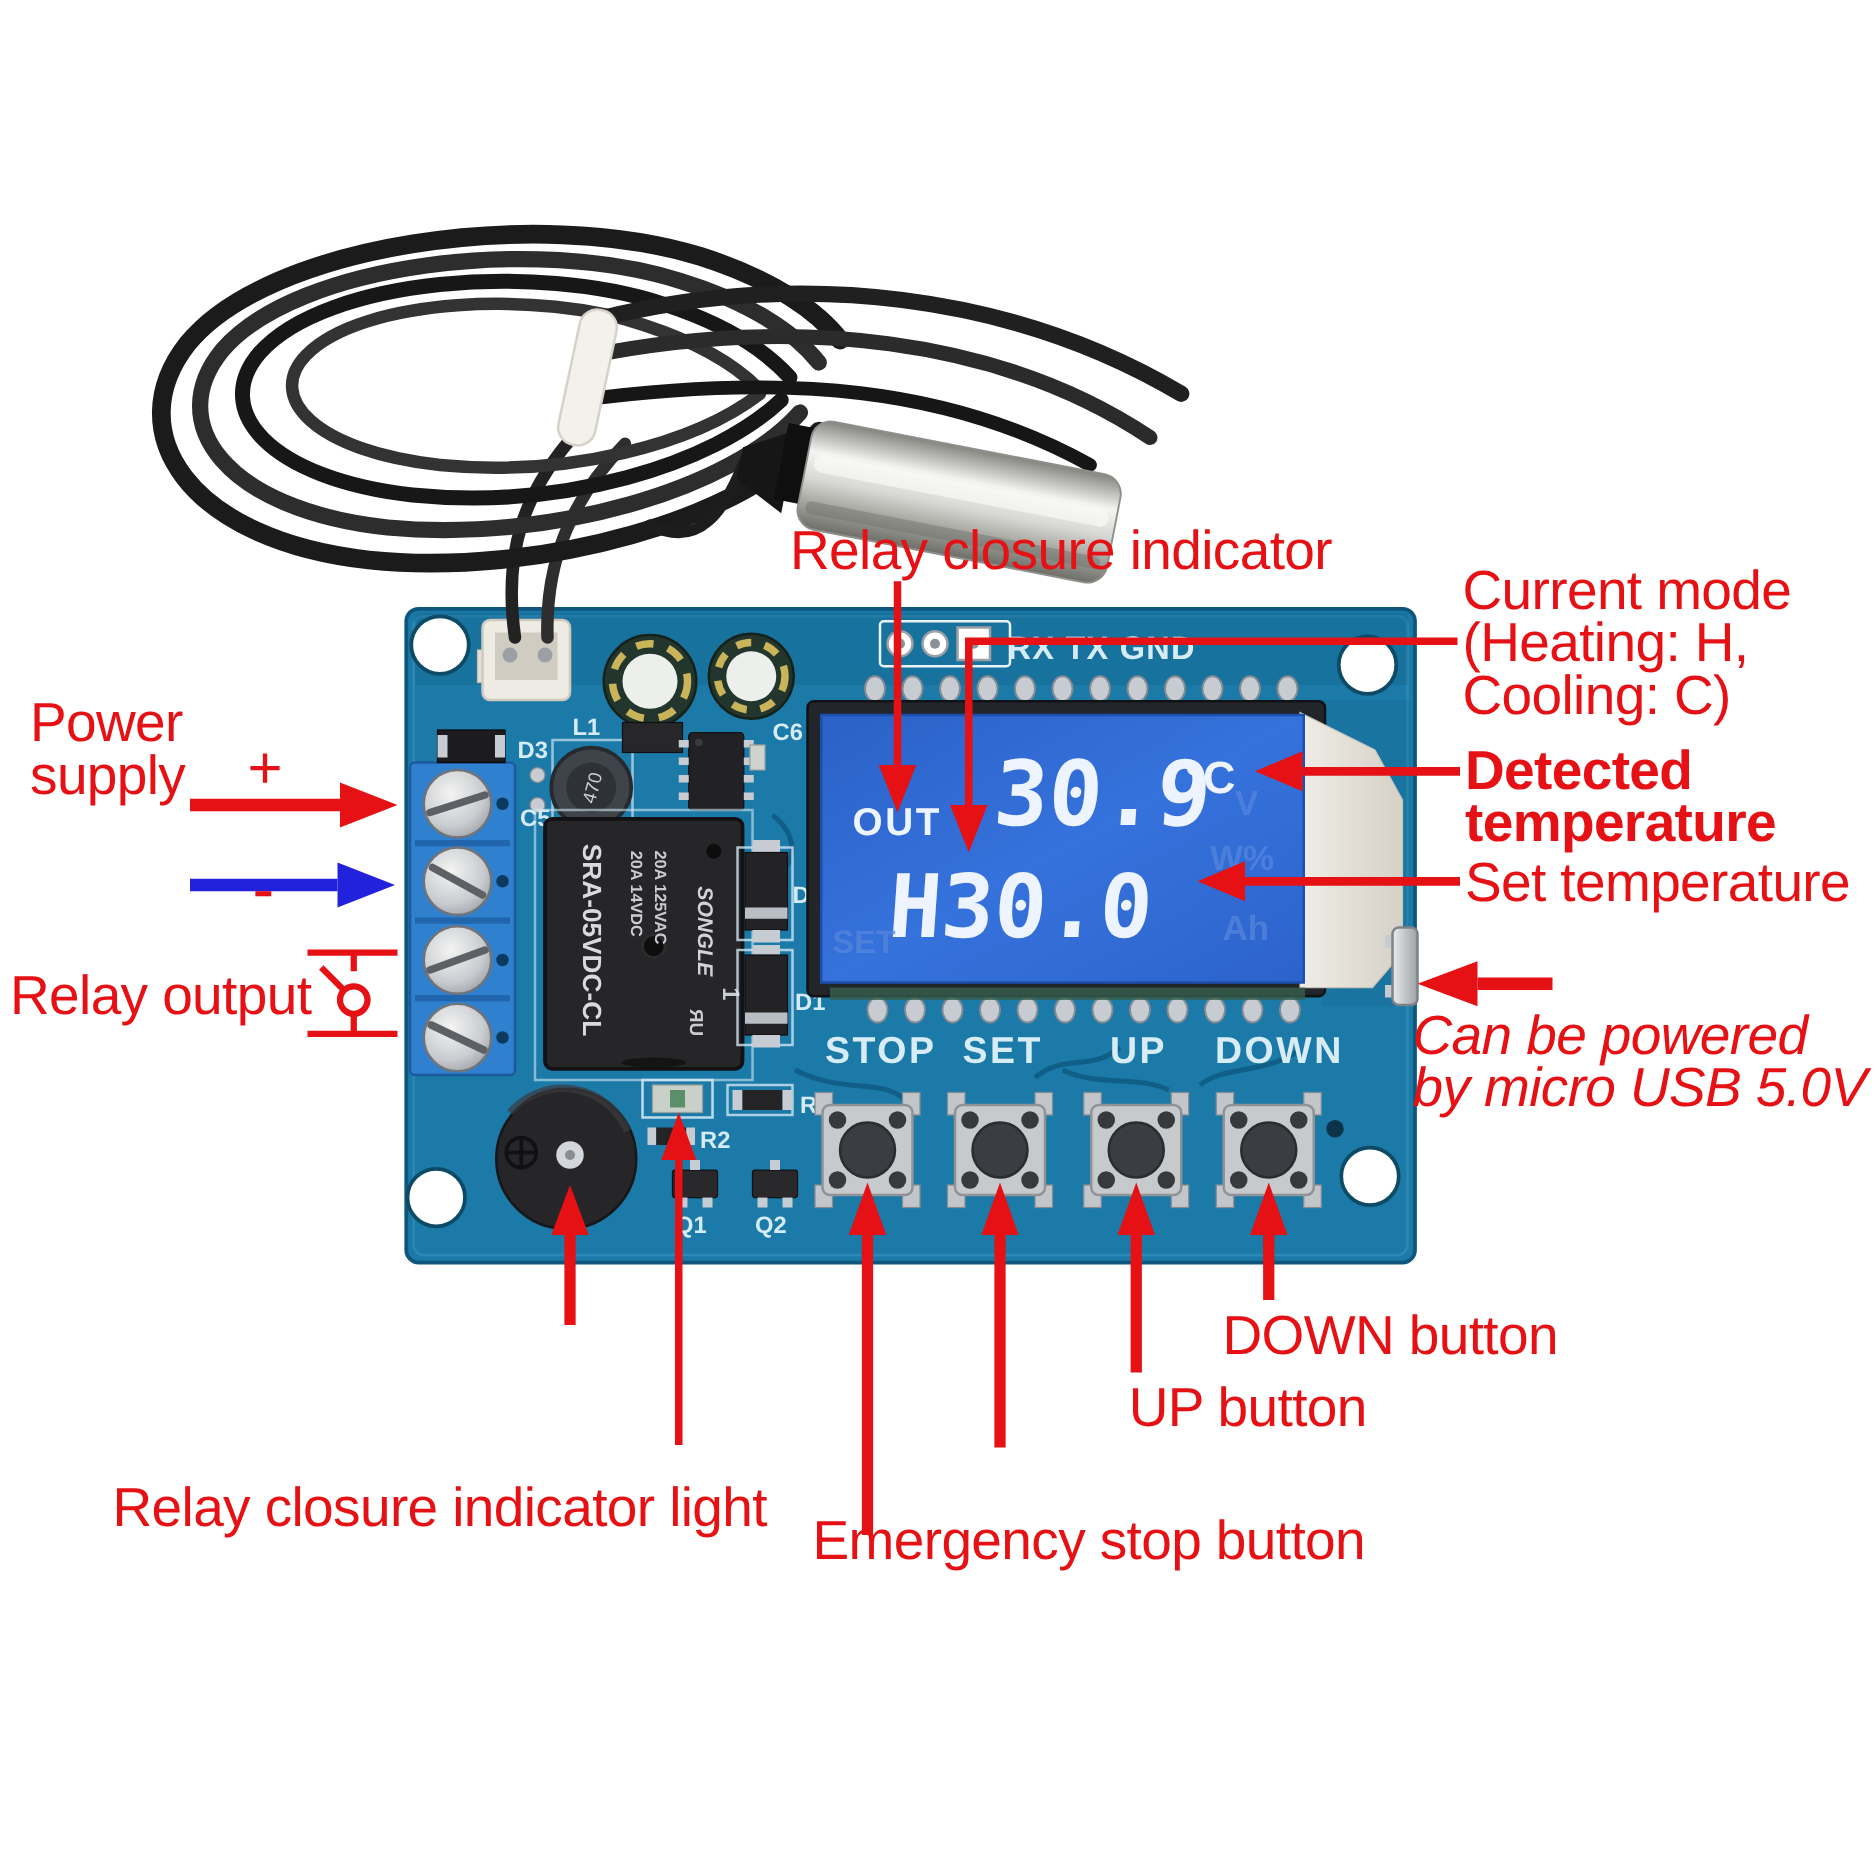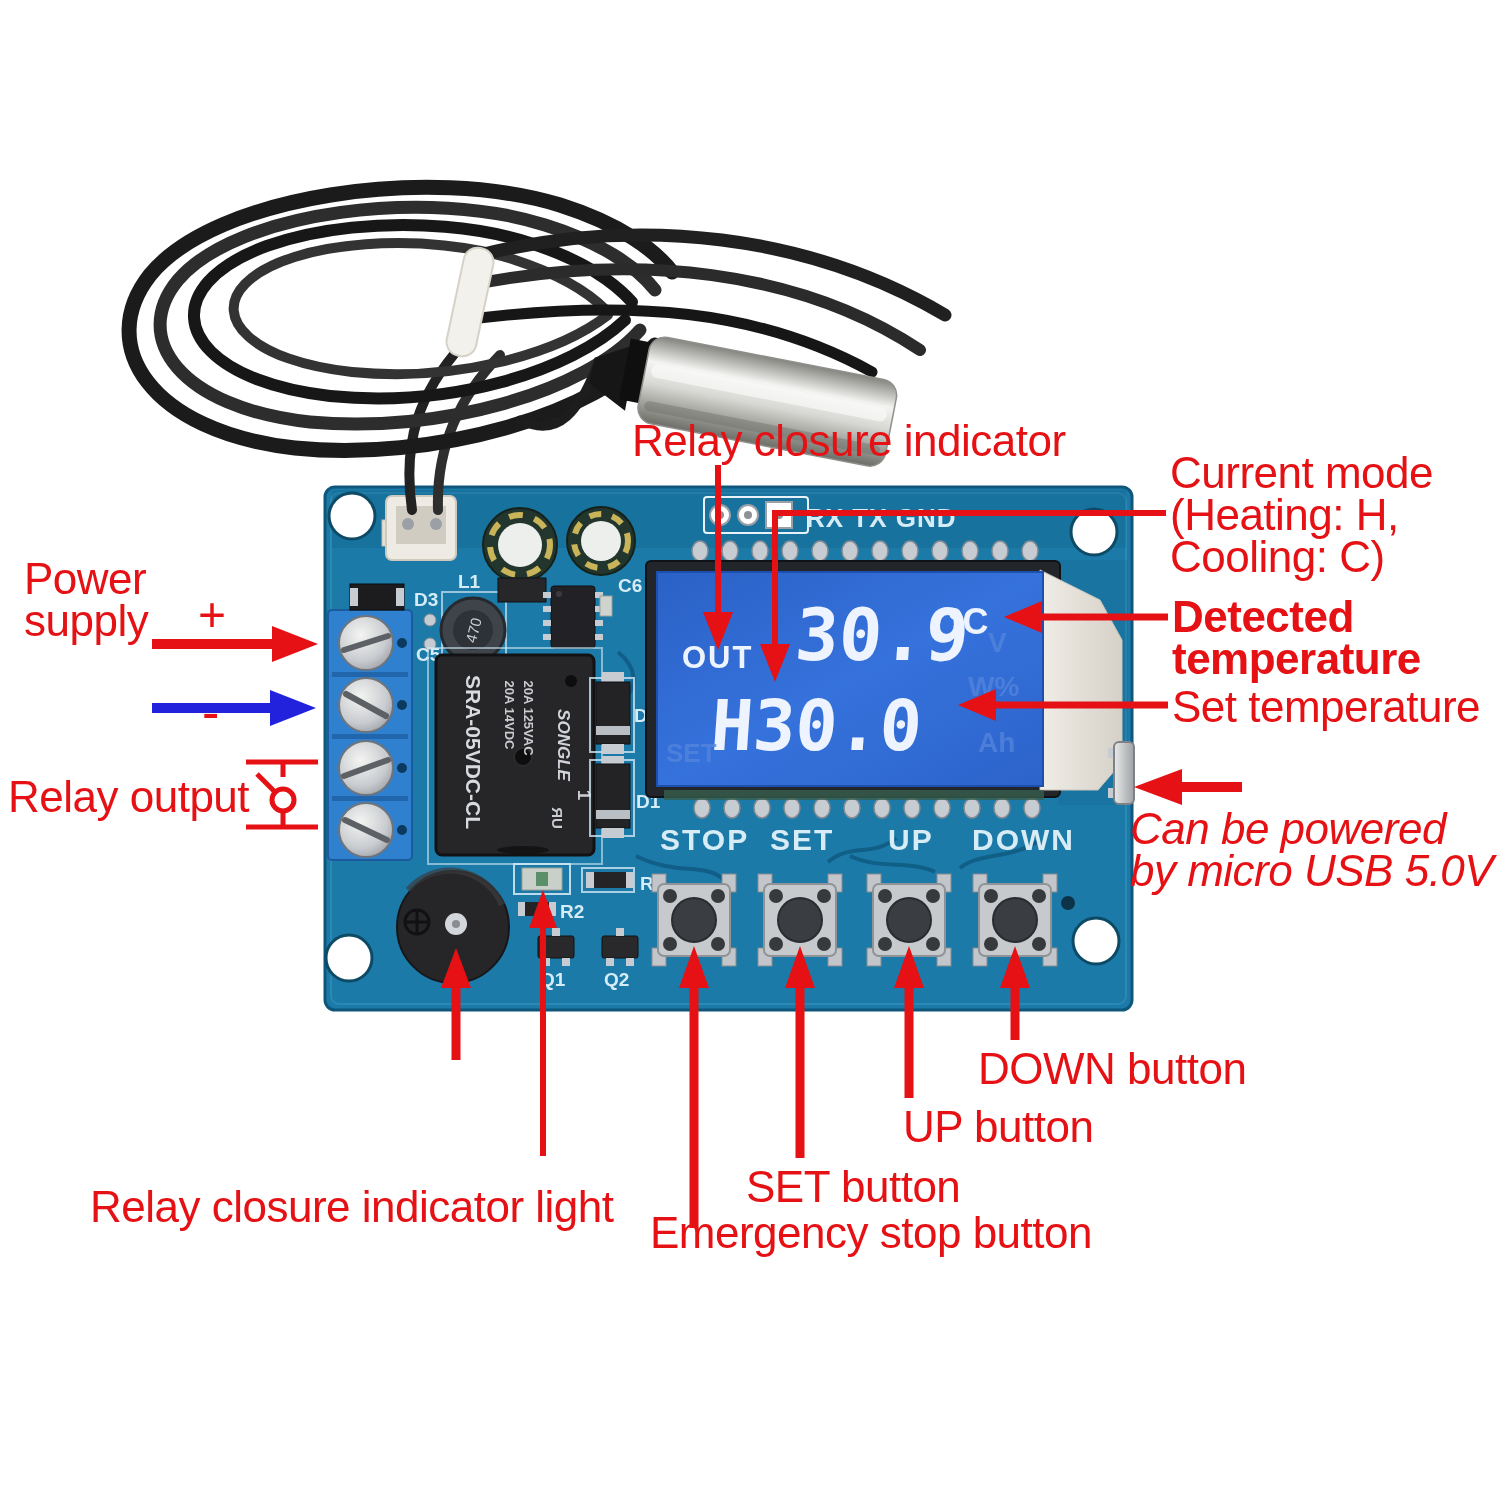--- a/index.html
+++ b/index.html
@@ -421,17 +421,16 @@
 <div class="label" style="left:1172px;top:686px;">Set temperature</div>
 <div class="label" style="left:1130px;top:808px;font-style:italic;">Can be powered
 by micro USB 5.0V</div>
 <div class="label" style="left:24px;top:558px;">Power
 supply</div>
 <div class="label sz48" style="left:198px;top:592px;">+</div>
 <div class="label sz52" style="left:202px;top:688px;">-</div>
 <div class="label" style="left:8px;top:776px;">Relay output</div>
 <div class="label" style="left:90px;top:1186px;text-align:right;">Relay closure indicator light</div>
 <div class="label" style="left:650px;top:1212px;">Emergency stop button</div>
-<div class="label" style="left:746px;top:1166px;">SET button</div>
 <div class="label" style="left:870px;top:1106px;margin-left:33px;">UP button</div>
 <div class="label" style="left:978px;top:1048px;">DOWN button</div>
 
 </div>
 
 </body></html>

